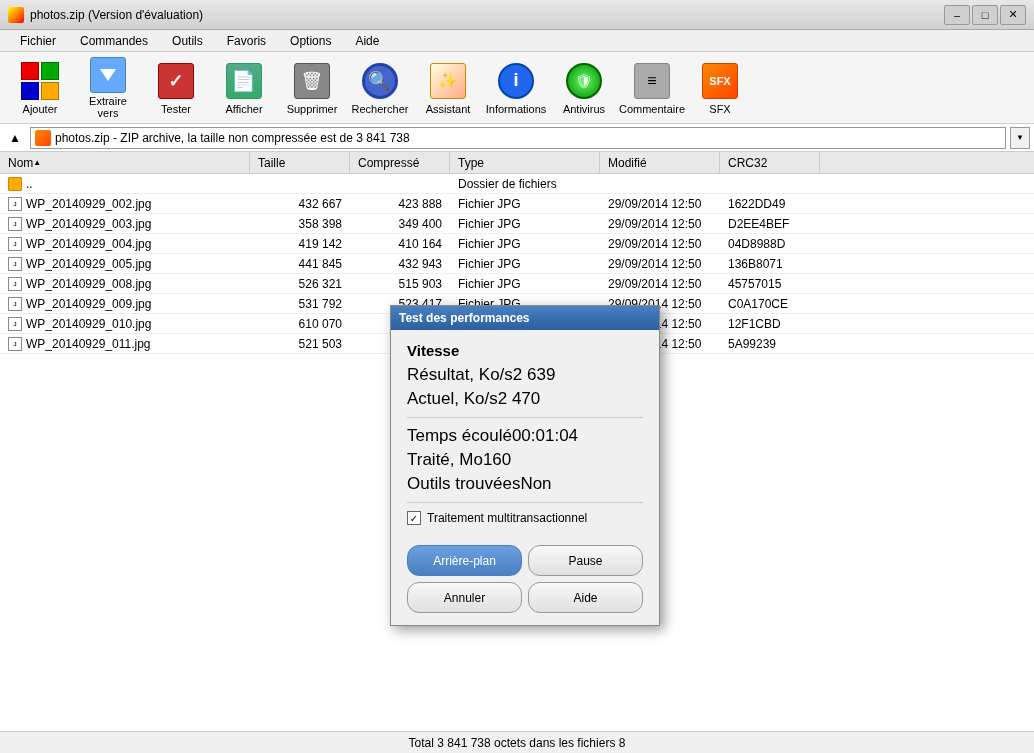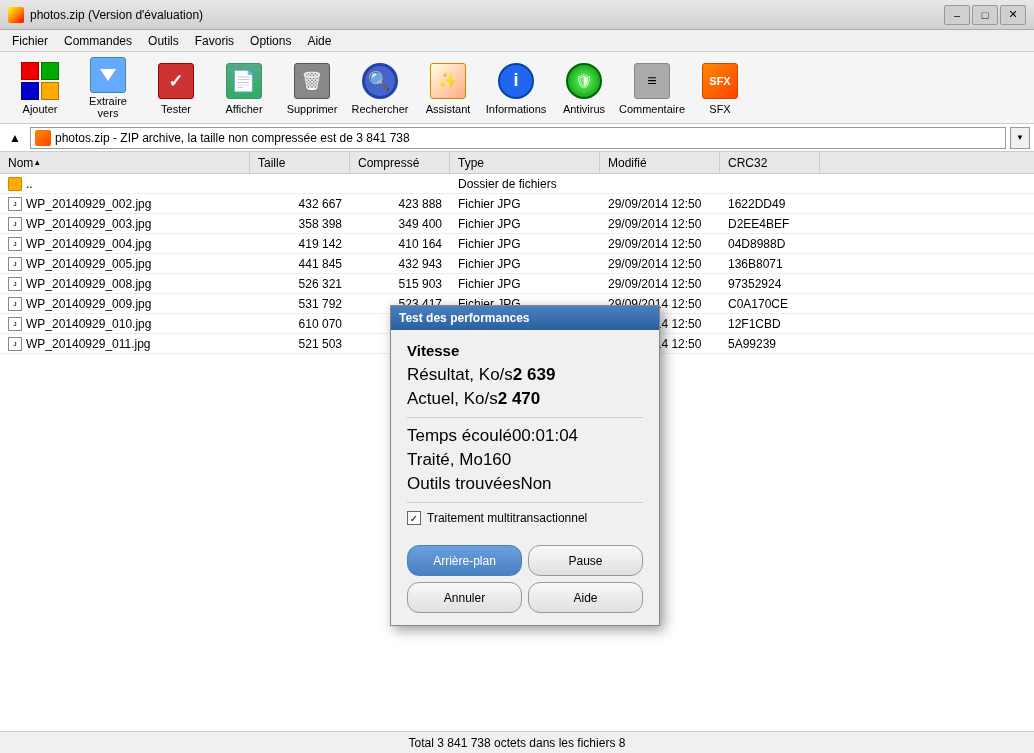--- a/index.html
+++ b/index.html
@@ -53,20 +53,21 @@
       height: 22px;
       display: flex;
       align-items: center;
       border-bottom: 1px solid #ccc;
       padding: 0 4px;
     }
     .menu-item {
       padding: 2px 8px;
       cursor: pointer;
       font-size: 12px;
+      margin-left: 8px;
     }
 
     
     .toolbar {
       background: #f5f5f5;
       height: 72px;
       display: flex;
       align-items: center;
       padding: 4px 8px;
       border-bottom: 1px solid #ccc;
@@ -383,21 +384,21 @@
       margin-bottom: 6px;
       font-size: 15px;
     }
     .dialog-row {
       display: flex;
       justify-content: flex-start;
       margin-bottom: 4px;
       font-size: 17px;
     }
     .dialog-row .value {
-      font-weight: bold;
+      font-weight: normal;
     }
     .dialog-divider {
       border: none;
       border-top: 1px solid #ccc;
       margin: 8px 0;
     }
     .dialog-checkbox-row {
       display: flex;
       align-items: center;
       gap: 6px;
@@ -607,21 +608,21 @@
           <div class="list-cell">Fichier JPG</div>
           <div class="list-cell">29/09/2014 12:50</div>
           <div class="list-cell">136B8071</div>
         </div>
         <div class="list-row">
           <div class="list-cell"><div class="file-icon jpg-icon">J</div>WP_20140929_008.jpg</div>
           <div class="list-cell right">526 321</div>
           <div class="list-cell right">515 903</div>
           <div class="list-cell">Fichier JPG</div>
           <div class="list-cell">29/09/2014 12:50</div>
-          <div class="list-cell">97352924</div>
+          <div class="list-cell">45757015</div>
         </div>
         <div class="list-row">
           <div class="list-cell"><div class="file-icon jpg-icon">J</div>WP_20140929_009.jpg</div>
           <div class="list-cell right">531 792</div>
           <div class="list-cell right">523 417</div>
           <div class="list-cell">Fichier JPG</div>
           <div class="list-cell">29/09/2014 12:50</div>
           <div class="list-cell">C0A170CE</div>
         </div>
         <div class="list-row">

